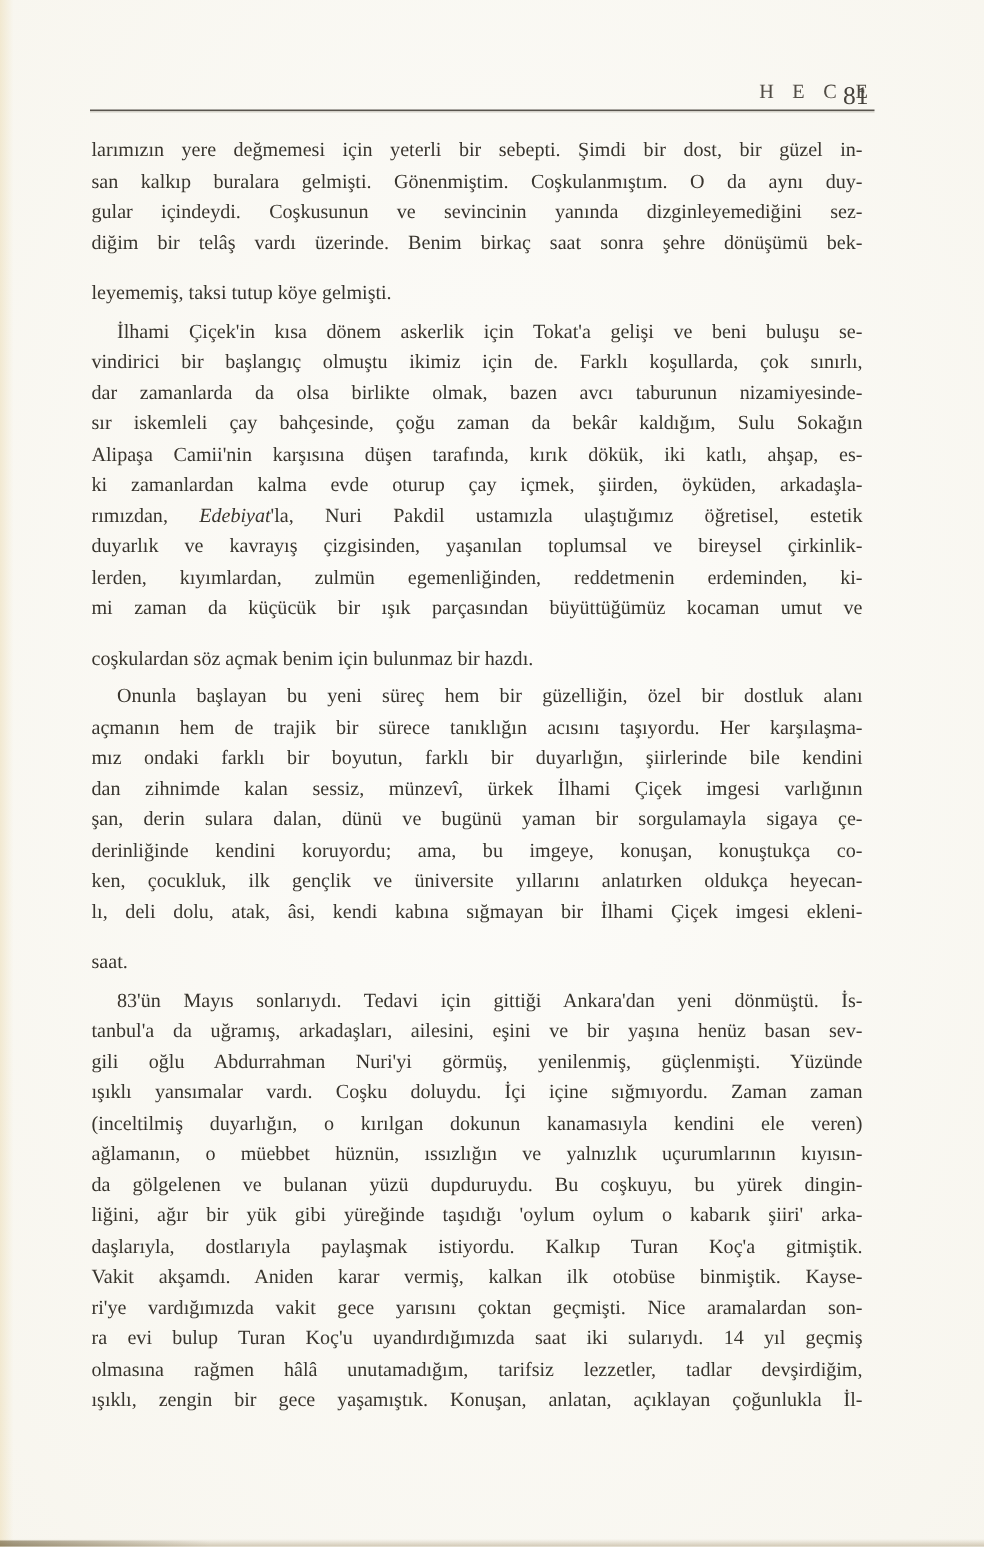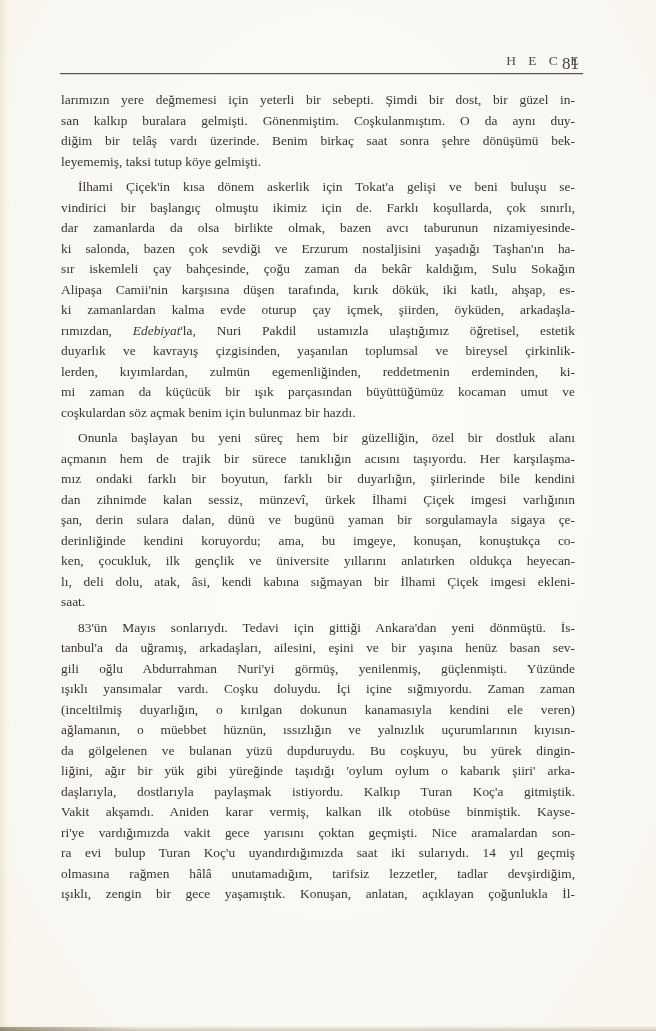--- a/index.html
+++ b/index.html
@@ -60,48 +60,48 @@
     font-size:13.4px;
     line-height:20.5px;
     color:var(--ink);
   }
   .para + .para{margin-top:5px;}
   .line{
     text-align:justify;
     text-align-last:justify;
     -moz-text-align-last:justify;
   }
-  .line.short{text-align-last:left;-moz-text-align-last:left;}
+  .line.short{text-align-last:left;margin-top:13px;-moz-text-align-last:left;}
   .para.indent .line:first-child{text-indent:17px;}
   .line i{}
 </style>
 </head>
 <body>
 
 <div class="page">
   <div class="edge-left"></div>
 
   <div class="header">
     <div class="journal-title">H E C E</div>
     <div class="page-number">81</div>
   </div>
   <div class="header-rule"></div>
 
   <div class="body-text">
       <div class="para">
         <div class="line"><span>larımızın yere değmemesi için yeterli bir sebepti. Şimdi bir dost, bir güzel in-</span></div>
         <div class="line"><span>san kalkıp buralara gelmişti. Gönenmiştim. Coşkulanmıştım. O da aynı duy-</span></div>
+        <div class="line"><span>gular içindeydi. Coşkusunun ve sevincinin yanında dizginleyemediğini sez-</span></div>
         <div class="line"><span>diğim bir telâş vardı üzerinde. Benim birkaç saat sonra şehre dönüşümü bek-</span></div>
         <div class="line short"><span>leyememiş, taksi tutup köye gelmişti.</span></div>
       </div>
       <div class="para indent">
         <div class="line"><span>İlhami Çiçek'in kısa dönem askerlik için Tokat'a gelişi ve beni buluşu se-</span></div>
         <div class="line"><span>vindirici bir başlangıç olmuştu ikimiz için de. Farklı koşullarda, çok sınırlı,</span></div>
         <div class="line"><span>dar zamanlarda da olsa birlikte olmak, bazen avcı taburunun nizamiyesinde-</span></div>
-        <div class="line"><span>ki salonda, bazen çok sevdiği ve Erzurum nostaljisini yaşadığı Taşhan'ın ha-</span></div>
         <div class="line"><span>sır iskemleli çay bahçesinde, çoğu zaman da bekâr kaldığım, Sulu Sokağın</span></div>
         <div class="line"><span>Alipaşa Camii'nin karşısına düşen tarafında, kırık dökük, iki katlı, ahşap, es-</span></div>
         <div class="line"><span>ki zamanlardan kalma evde oturup çay içmek, şiirden, öyküden, arkadaşla-</span></div>
         <div class="line"><span>rımızdan, </span><i>Edebiyat</i><span>'la, Nuri Pakdil ustamızla ulaştığımız öğretisel, estetik</span></div>
         <div class="line"><span>duyarlık ve kavrayış çizgisinden, yaşanılan toplumsal ve bireysel çirkinlik-</span></div>
         <div class="line"><span>lerden, kıyımlardan, zulmün egemenliğinden, reddetmenin erdeminden, ki-</span></div>
         <div class="line"><span>mi zaman da küçücük bir ışık parçasından büyüttüğümüz kocaman umut ve</span></div>
         <div class="line short"><span>coşkulardan söz açmak benim için bulunmaz bir hazdı.</span></div>
       </div>
       <div class="para indent">

